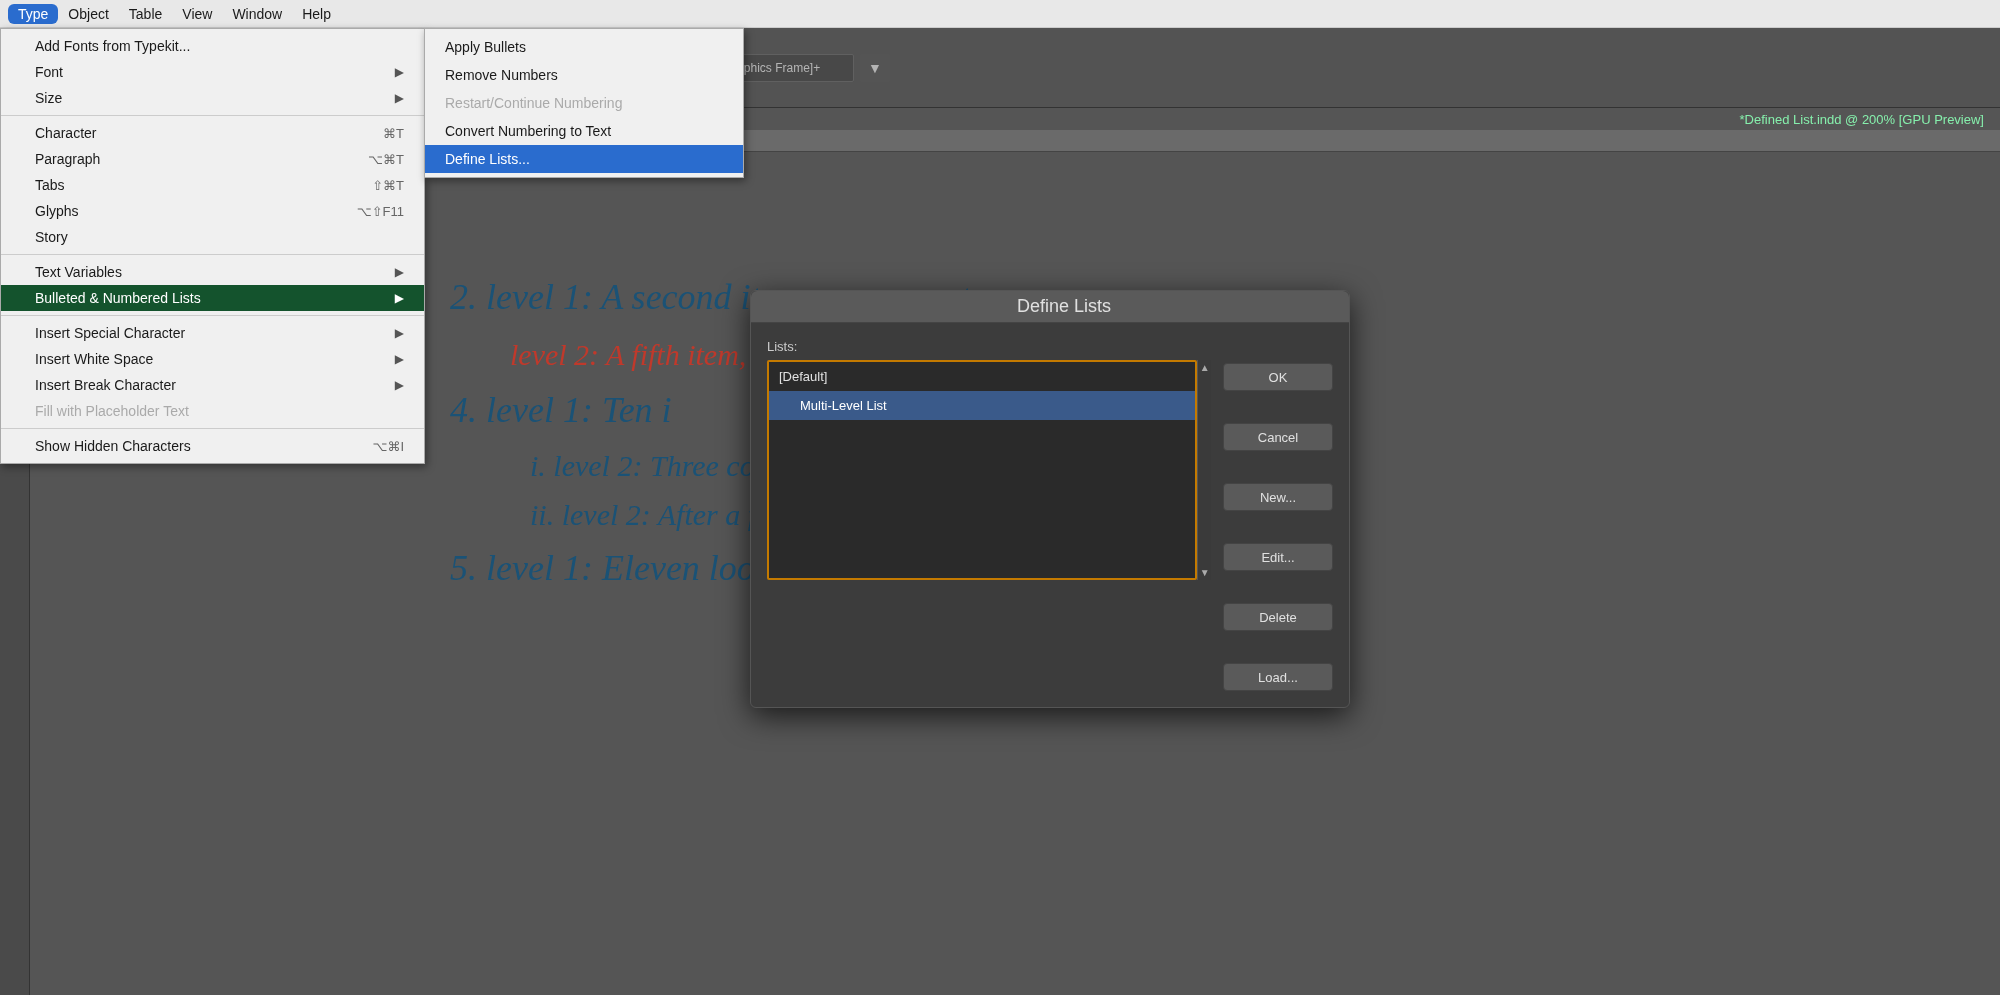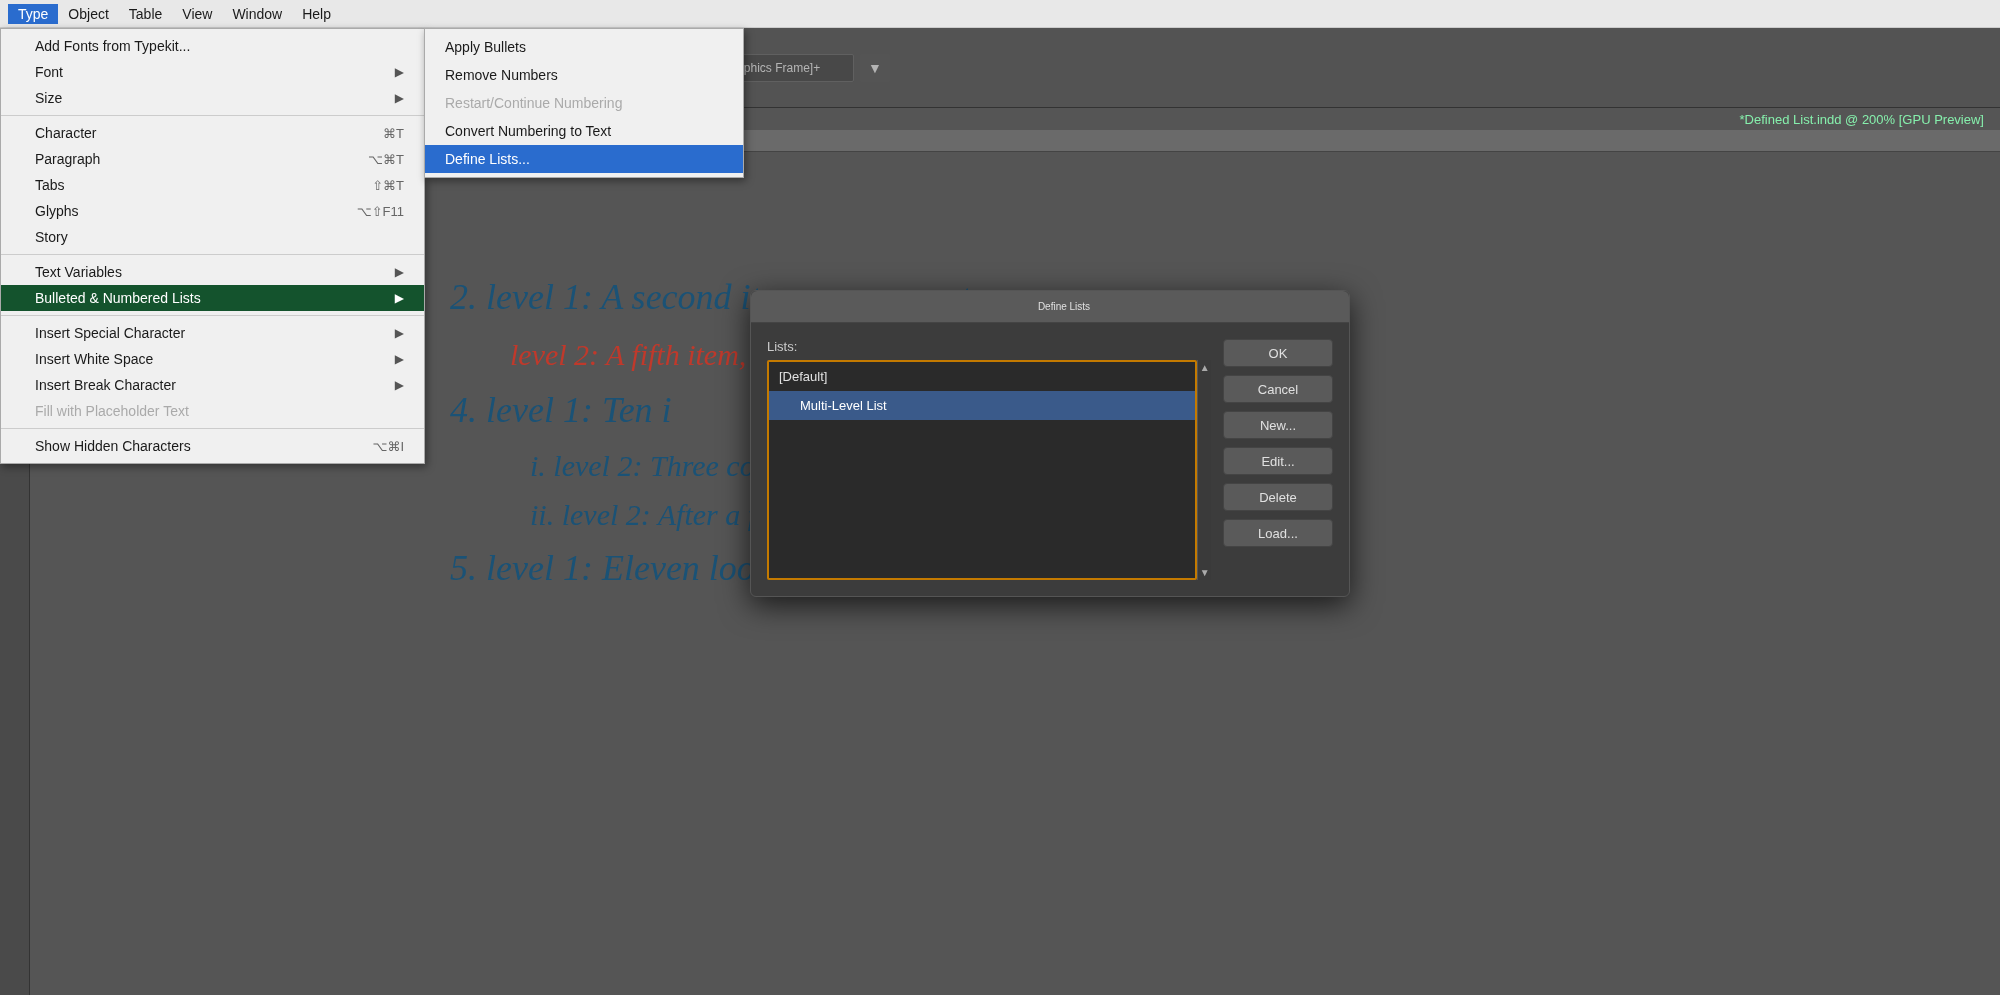--- a/index.html
+++ b/index.html
@@ -22,21 +22,21 @@
       align-items: center;
       padding: 0 8px;
       border-bottom: 1px solid #ccc;
       z-index: 200;
     }
     .menubar-item {
       padding: 2px 10px;
       font-size: 14px;
       color: #1a1a1a;
       cursor: pointer;
-      border-radius: 0;
+      border-radius: 6px;
     }
     .menubar-item.active {
       background: #2a6cce;
       color: white;
     }
 
     
     .toolbar {
       position: absolute;
       top: 28px; left: 0; right: 0;
@@ -173,21 +173,21 @@
       background: #5a5a5a;
       border-bottom: 1px solid #444;
       border-radius: 6px 6px 0 0;
       height: 32px;
       display: flex;
       align-items: center;
       justify-content: center;
     }
 
     .dialog-title {
-      font-size: 10px;
+      font-size: 18px;
       color: #e0e0e0;
       font-weight: 500;
       margin-left: 28px;
     }
 
     .dialog-body {
       display: flex;
       padding: 16px;
       gap: 12px;
     }
@@ -236,20 +236,21 @@
       height: 28px;
       background: #5a5a5a;
       border: 1px solid #444;
       border-radius: 4px;
       color: #e0e0e0;
       font-size: 13px;
       cursor: pointer;
       display: flex;
       align-items: center;
       justify-content: center;
+      margin-top: 24px;
     }
 
     
     .doc-tab-bar {
       position: absolute;
       top: 108px;
       left: 0;
       right: 0;
       height: 22px;
       background: #555;

